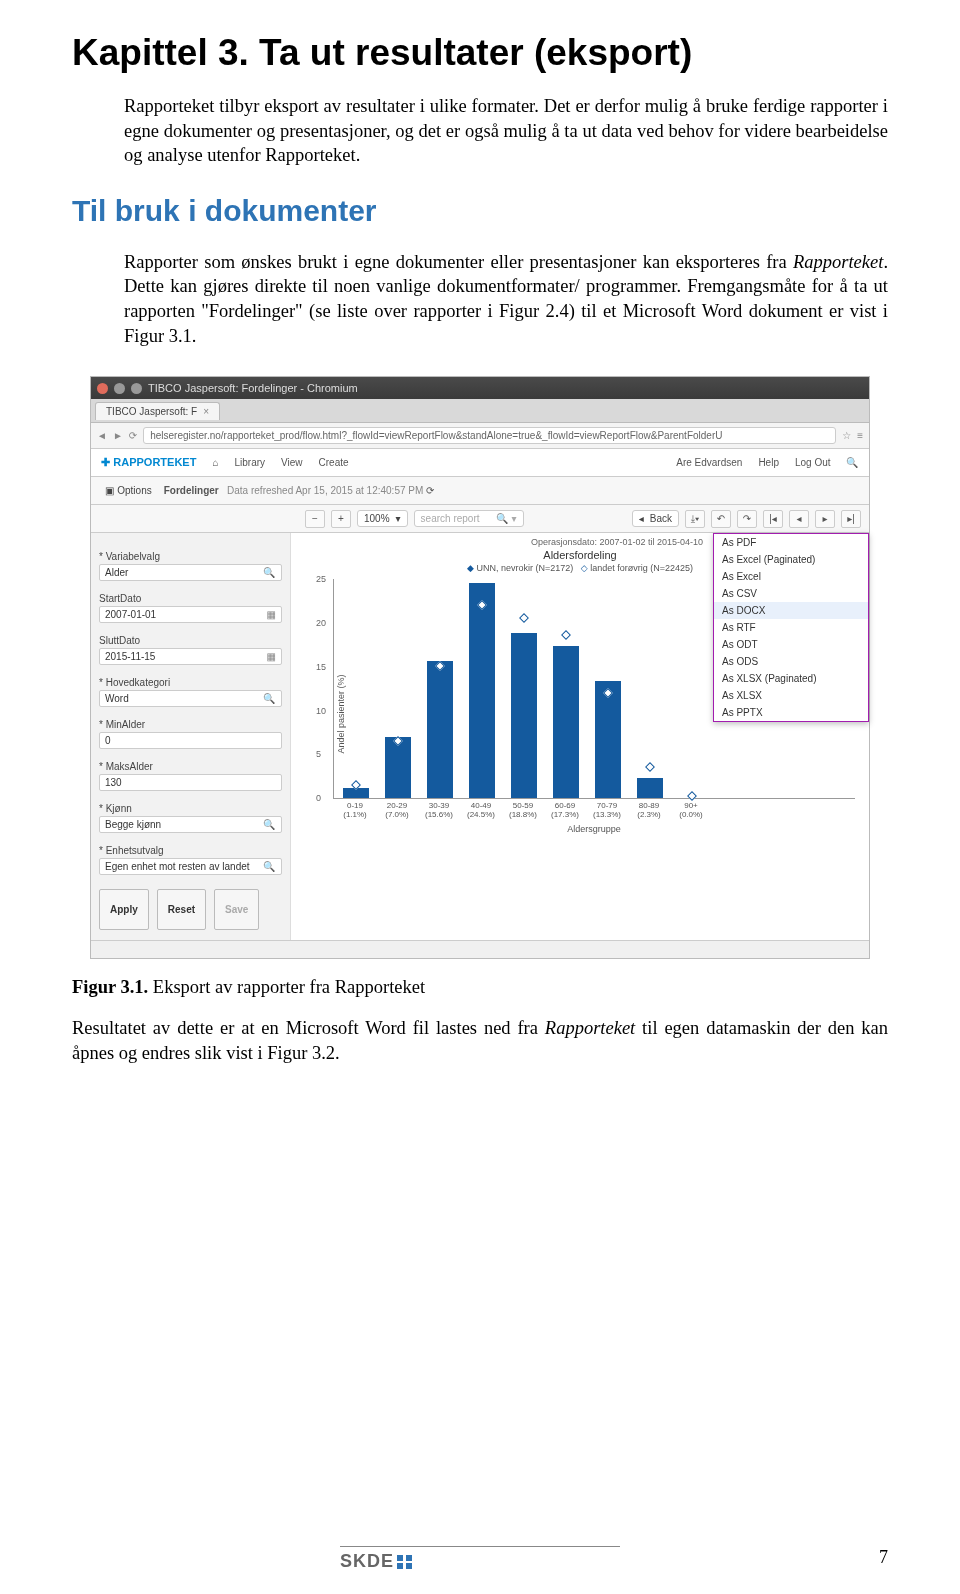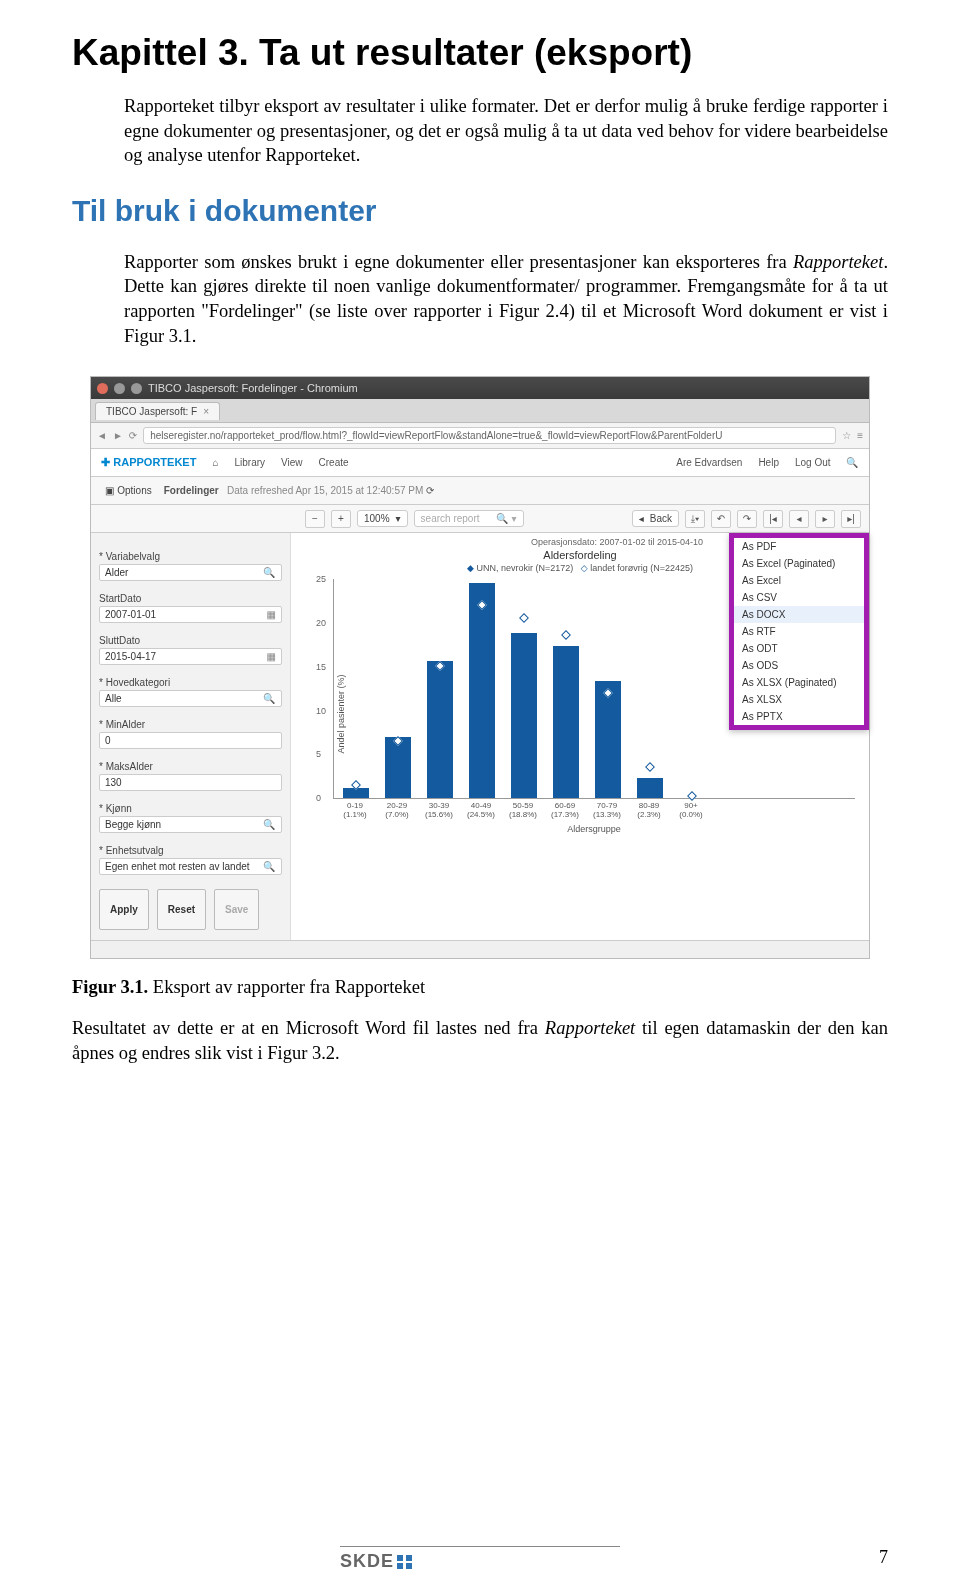--- a/index.html
+++ b/index.html
@@ -144,22 +144,22 @@
     display:flex; align-items:flex-end; gap:14px; padding:0 8px; position:relative;
   }
   .ytick { position:absolute; left:-18px; font-size:9px; color:#666; transform:translateY(50%); }
   .bar-col { width:28px; display:flex; flex-direction:column; align-items:center; position:relative; }
   .bar { width:26px; background:#145a9e; }
   .dot { position:absolute; left:50%; transform:translate(-50%,50%); width:7px; height:7px; background:#fff; border:1px solid #145a9e; transform:translate(-50%,50%) rotate(45deg); }
   .xticks { display:flex; gap:14px; padding:3px 8px 0 8px; }
   .xt { width:28px; text-align:center; font-size:8px; color:#555; line-height:1.1; }
   .xlab { text-align:center; font-size:9px; color:#555; margin-top:4px; }
   .export-menu {
-    position:absolute; top:0; right:0; width:140px;
-    background:#fff; border:5px solid #a21caf;
+    position:absolute; top:0; right:0; width:156px;
+    background:#fff; border:1px solid #a21caf;
     box-shadow:0 2px 6px rgba(0,0,0,.25); font-size:10px;
   }
   .export-menu div { padding:3px 8px; color:#333; }
   .export-menu div.hover { background:#e8f0fb; }
   .statusbar { height:18px; background:#f0f0f0; border-top:1px solid #ccc; }
 
   .footer {
     position:absolute; left:0; right:0; bottom:22px;
     display:flex; justify-content:center; align-items:center;
     font-family: Arial, sans-serif;
@@ -256,26 +256,26 @@
           <span>Alder</span>
           <span class="mg">🔍</span>
         </div>
       <div class="lbl">StartDato</div>
       <div class="inp">
           <span>2007-01-01</span>
           <span class="mg">▦</span>
         </div>
       <div class="lbl">SluttDato</div>
       <div class="inp">
-          <span>2015-04-17</span>
+          <span>2015-11-15</span>
           <span class="mg">▦</span>
         </div>
       <div class="lbl">* Hovedkategori</div>
       <div class="inp">
-          <span>Alle</span>
+          <span>Word</span>
           <span class="mg">🔍</span>
         </div>
       <div class="lbl">* MinAlder</div>
       <div class="inp">
           <span>0</span>
         </div>
       <div class="lbl">* MaksAlder</div>
       <div class="inp">
           <span>130</span>
         </div>

